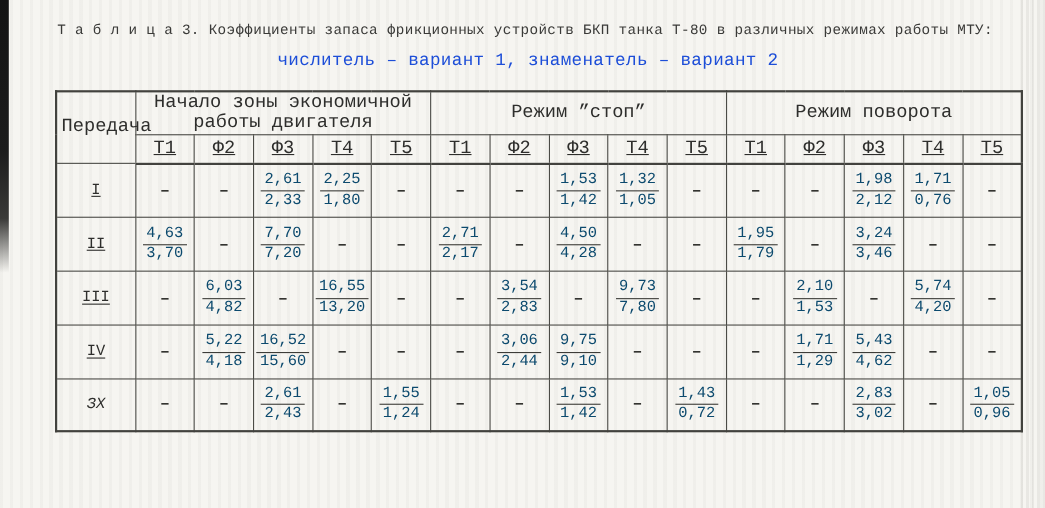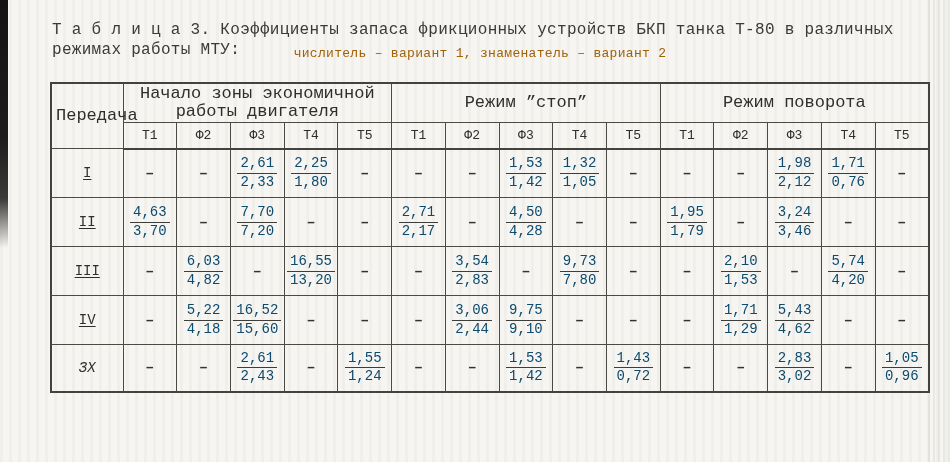--- a/index.html
+++ b/index.html
@@ -22,40 +22,40 @@
     position:absolute; left:0; top:0; width:8px; height:248px;
     background:linear-gradient(180deg,#141414 0%,#1c1c1c 55%,#3a3a38 80%,rgba(60,60,58,0) 100%);
   }
   .scan-edge-right {
     position:absolute; right:0; top:0; width:22px; height:100%;
     background:repeating-linear-gradient(90deg,
       rgba(80,78,70,0.08) 0 2px, rgba(0,0,0,0) 2px 5px);
   }
   .title {
     position:absolute; left:52px; top:20px; width:856px;
-    font-size:16px; line-height:1.25; letter-spacing:0.3px;
+    font-size:13px; line-height:1.25; letter-spacing:0.3px;
     color:#3a3a38; text-align:left;
   }
   .subtitle {
     position:absolute; left:52px; top:46px; width:856px;
-    font-size:13px; color:#a16207; text-align:center; letter-spacing:0.3px;
+    font-size:16px; color:#1d4ed8; text-align:center; letter-spacing:0.3px;
   }
   table.doc-table {
     position:absolute; left:50px; top:82px; width:880px;
     border-collapse:collapse; table-layout:fixed;
     background:transparent;
   }
   .doc-table th, .doc-table td {
     border:1.6px solid #4b4b46;
     text-align:center; vertical-align:middle;
     padding:0; font-weight:normal;
   }
   .doc-table { border:2px solid #42423e; }
   .doc-table thead tr.groups th { font-size:17px; height:30px; line-height:1.05; padding:1px 4px; }
-  .doc-table thead tr.subs th { font-size:13px; height:25px; }
+  .doc-table thead tr.subs th { font-size:17px; height:25px;text-decoration:underline; }
   .doc-table thead tr.subs th { border-bottom:2.2px solid #42423e; }
   .doc-table tbody tr { height:49px; }
   .doc-table tbody tr:last-child { height:47px; }
   .doc-table td.gear-cell { font-size:14px; }
   .gear-label.u { text-decoration:underline; text-underline-offset:2px; }
   .gear-label.it { font-style:italic; }
   td.dash { font-size:15px; font-weight:bold; color:#333330; }
   .frac { display:inline-block; line-height:1.12; font-size:14px; color:#0c4a6e; }
   .frac .n { display:block; border-bottom:1.5px solid #3d3d39; padding:0 3px 1px; }
   .frac .d { display:block; padding-top:1px; }

